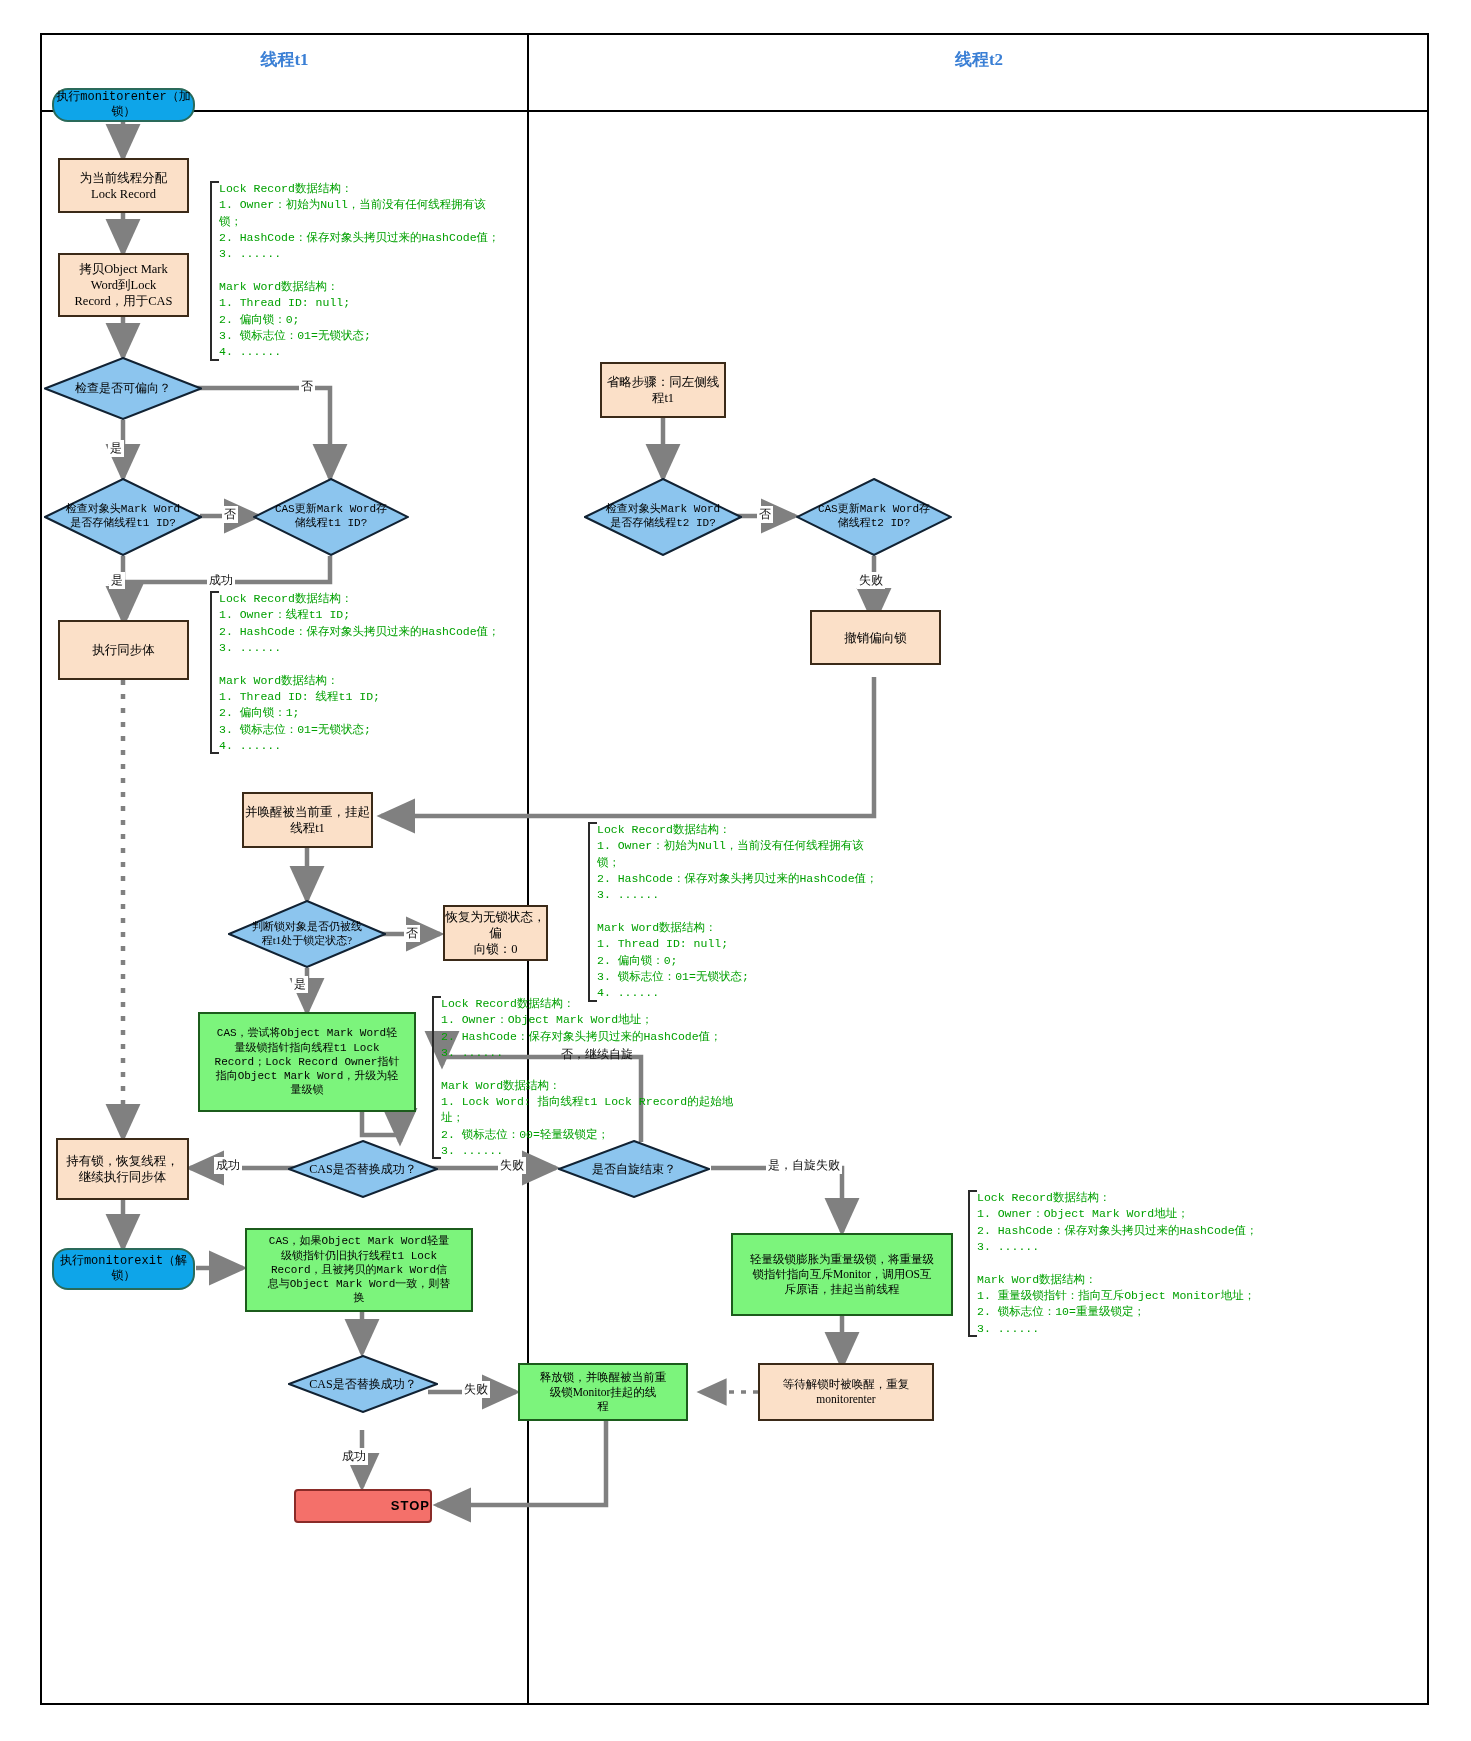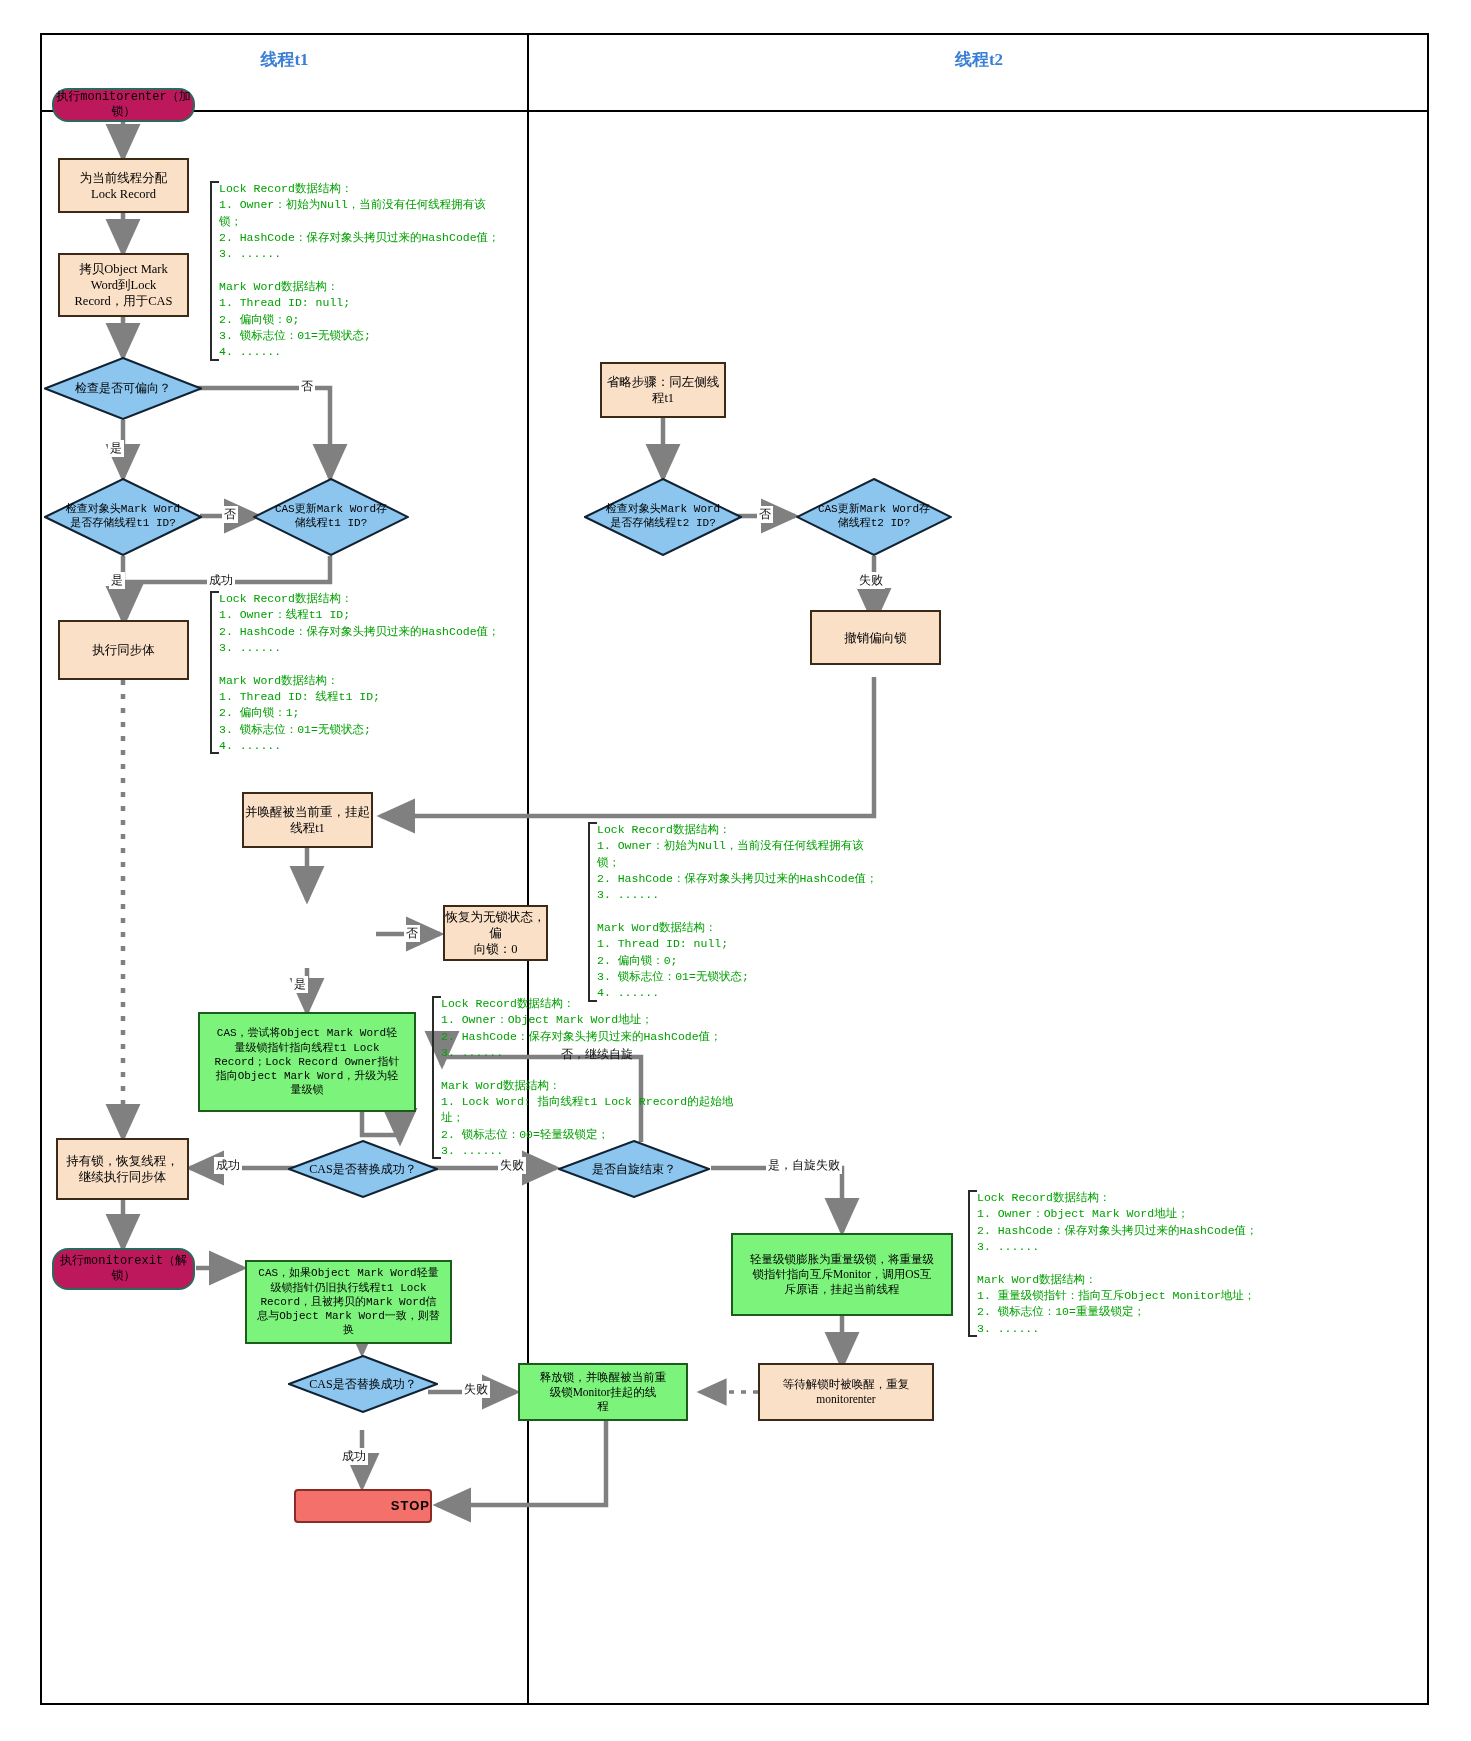--- a/index.html
+++ b/index.html
@@ -12,21 +12,21 @@
   .lane-header-rule{position:absolute;left:40px;top:110px;width:1389px;height:2px;background:#000;}
   .lane-title{position:absolute;top:48px;font-size:17px;color:#3a7fd5;font-weight:bold;text-align:center;font-family:"Liberation Serif","DejaVu Serif",serif;}
   #lane-t1{left:40px;width:489px;}
   #lane-t2{left:529px;width:900px;}
 
   
   .node{position:absolute;box-sizing:border-box;display:flex;align-items:center;justify-content:center;text-align:center;
         font-family:"Liberation Serif","DejaVu Serif",serif;font-size:12.5px;line-height:1.28;color:#000;z-index:3;}
   .proc{background:#fbe0c8;border:2px solid #3b2a18;}
   .green{background:#7cf47c;border:2px solid #1c5c1c;}
-  .term{background:#be185d;border:2px solid #2a6a5a;border-radius:16px;font-family:"Liberation Mono","DejaVu Sans Mono",monospace;font-size:12px;}
+  .term{background:#0ea5e9;border:2px solid #2a6a5a;border-radius:16px;font-family:"Liberation Mono","DejaVu Sans Mono",monospace;font-size:12px;}
   .stop{background:#f4706a;border:2px solid #8a2b28;border-radius:4px;font-weight:bold;font-size:13px;letter-spacing:1px;
         font-family:"Liberation Sans",sans-serif;justify-content:flex-end;}
   .diamond{background:transparent;border:none;}
   .diamond .dshape{position:absolute;left:0;top:0;width:100%;height:100%;}
   .diamond .dtext{position:relative;z-index:2;padding:0 6px;font-size:12px;line-height:1.25;}
 
   
   .note{position:absolute;z-index:2;color:#00a000;font-family:"Liberation Mono","DejaVu Sans Mono",monospace;
         font-size:11.5px;line-height:1.42;white-space:pre-wrap;border-left:2px solid #2a2a2a;padding-left:7px;}
   .note::before{content:"";position:absolute;left:-2px;top:0;width:9px;height:2px;background:#2a2a2a;}
@@ -184,20 +184,27 @@
 
   <div class="node proc" style="left:810px;top:610px;width:131px;height:55px;">
     <span style="white-space:pre-line;">撤销偏向锁</span>
   </div>
 
   <div class="node proc" style="left:242px;top:792px;width:131px;height:56px;">
     <span style="white-space:pre-line;">并唤醒被当前重，挂起
 线程t1</span>
   </div>
 
+  <div class="node diamond" style="left:228px;top:900px;width:158px;height:68px;">
+    <svg class="dshape" viewBox="0 0 158 68" preserveAspectRatio="none">
+      <polygon points="79,1 157,34 79,67 1,34" fill="#8cc5ee" stroke="#123" stroke-width="2"></polygon>
+    </svg>
+    <span class="dtext" style="white-space:pre-line;font-size:11px;">判断锁对象是否仍被线
+程t1处于锁定状态?</span>
+  </div>
 
   <div class="node proc" style="left:443px;top:905px;width:105px;height:56px;">
     <span style="white-space:pre-line;">恢复为无锁状态，偏
 向锁：0</span>
   </div>
 
   <div class="node green" style="left:198px;top:1012px;width:218px;height:100px;">
     <span class="mono" style="white-space:pre-line;font-size:11px;line-height:1.3;">CAS，尝试将Object Mark Word轻
 量级锁指针指向线程t1 Lock
 Record；Lock Record Owner指针
@@ -227,21 +234,21 @@
   <div class="node green" style="left:731px;top:1233px;width:222px;height:83px;">
     <span style="white-space:pre-line;font-size:11.5px;">轻量级锁膨胀为重量级锁，将重量级
 锁指针指向互斥Monitor，调用OS互
 斥原语，挂起当前线程</span>
   </div>
 
   <div class="node term" style="left:52px;top:1248px;width:143px;height:42px;">
     <span style="white-space:pre-line;">执行monitorexit（解锁）</span>
   </div>
 
-  <div class="node green" style="left:245px;top:1228px;width:207px;height:84px;margin-top:32px;">
+  <div class="node green" style="left:245px;top:1228px;width:228px;height:84px;">
     <span class="mono" style="white-space:pre-line;font-size:11px;line-height:1.3;">CAS，如果Object Mark Word轻量
 级锁指针仍旧执行线程t1 Lock
 Record，且被拷贝的Mark Word信
 息与Object Mark Word一致，则替
 换</span>
   </div>
 
   <div class="node diamond" style="left:288px;top:1355px;width:150px;height:58px;">
     <svg class="dshape" viewBox="0 0 150 58" preserveAspectRatio="none">
       <polygon points="75,1 149,29 75,57 1,29" fill="#8cc5ee" stroke="#123" stroke-width="2"></polygon>

